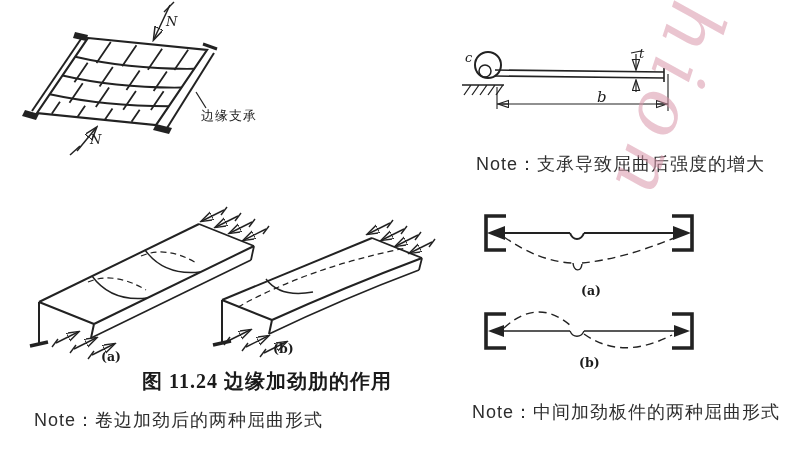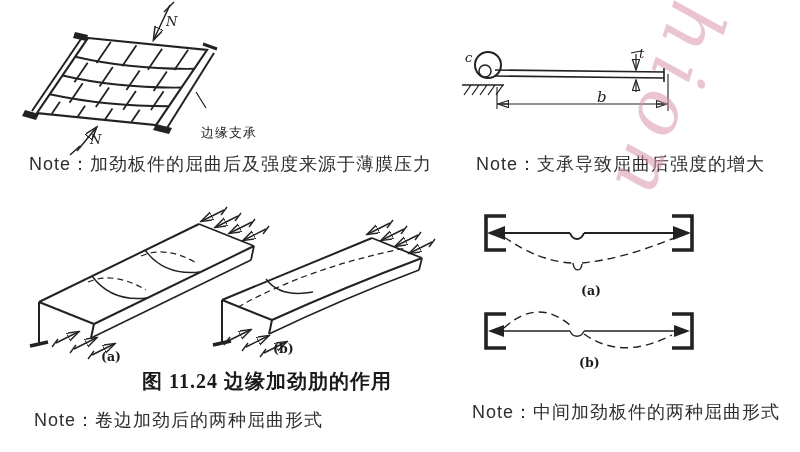--- a/index.html
+++ b/index.html
@@ -67,21 +67,21 @@
       <g stroke-width="1.5">
         <path d="M150,5 L134,39" marker-end="url(#ah1)"></path>
         <path d="M154,2 L144,12"></path>
         <path d="M57,151 L76,128" marker-end="url(#ah1)"></path>
         <path d="M50,155 L60,146"></path>
       </g>
     </g>
   </svg>
   <div class="abs mathlab" style="left:166px;top:14px;">N</div>
   <div class="abs mathlab" style="left:90px;top:132px;">N</div>
-  <div class="abs cjk-small" style="left:201px;top:124px;">边缘支承</div>
+  <div class="abs cjk-small" style="left:201px;top:107px;">边缘支承</div>
 
   <svg style="left:440px;top:25px;" width="250" height="95" viewBox="0 0 250 95">
     <defs>
       <marker id="ah2" markerWidth="10" markerHeight="8" refX="8" refY="3" orient="auto">
         <path d="M0,0 L9,3 L0,6 Z" fill="#222" stroke="none"></path>
       </marker>
     </defs>
     <g stroke-width="1.6">
       <path d="M55,45 L224,47 M55,51 L224,53 M224,43 L224,57"></path>
       <circle cx="48" cy="40" r="13" stroke-width="2"></circle>
@@ -182,20 +182,19 @@
       <path d="M40,131 L110,131 M124,131 L214,131" stroke-width="1.3"></path>
       <path d="M110,131 C113,138 121,138 124,131" stroke-width="1.3"></path>
       <polygon points="28,131 44,125 44,137" fill="#222" stroke="none"></polygon>
       <polygon points="230,131 214,125 214,137" fill="#222" stroke="none"></polygon>
       <path stroke-width="1.4" stroke-dasharray="8,5" d="M44,128 Q78,97 111,126 M124,134 Q162,161 212,135"></path>
     </g>
   </svg>
   <div class="abs sublab" style="left:581px;top:283px;">(a)</div>
   <div class="abs sublab" style="left:579px;top:355px;">(b)</div>
 
-  <div class="abs note" style="left:29px;top:152px;">Note：加劲板件的屈曲后及强度来源于薄膜压力</div>
   <div class="abs note" style="left:476px;top:152px;">Note：支承导致屈曲后强度的增大</div>
   <div class="abs note" style="left:34px;top:400px;margin-top:8px;">Note：卷边加劲后的两种屈曲形式</div>
   <div class="abs note" style="left:472px;top:400px;">Note：中间加劲板件的两种屈曲形式</div>
 
   <div class="abs watermark" style="left:758px;top:-28px;">shion</div>
 
 </div>
 
 </body></html>

